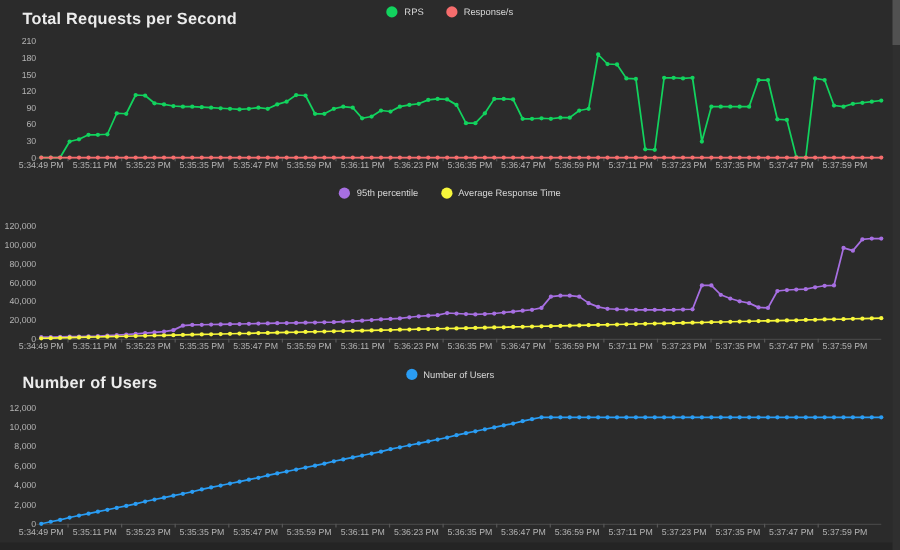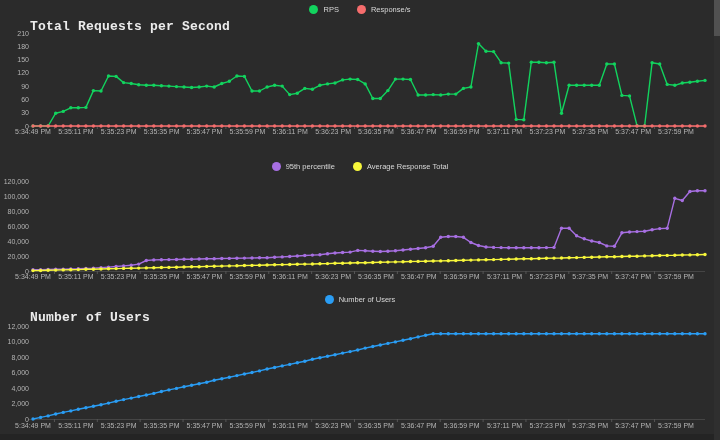--- a/index.html
+++ b/index.html
@@ -2,22 +2,22 @@
 <html><head>
 <meta charset="utf-8">
 <style>
   html,body{margin:0;padding:0}
   body{
     width:720px;height:440px;overflow:hidden;position:relative;
     background:#2b2b2b;font-family:"Liberation Sans",sans-serif;
   }
   .chart{position:relative;width:720px}
   .chart-title{
-    position:absolute;left:14px;margin:16px;
-    font-size:13px;font-weight:bold;color:#ececec;letter-spacing:.2px;white-space:nowrap;font-family:Liberation Mono, monospace;
+    position:absolute;left:14px;margin:4px;
+    font-size:13px;font-weight:bold;color:#ececec;letter-spacing:.2px;white-space:nowrap;
   }
   .legend{
     position:absolute;left:0;right:0;
     display:flex;justify-content:center;align-items:center;gap:18px;
   }
   .legend-item{display:flex;align-items:center;gap:5px;cursor:pointer}
   .legend-dot{width:9px;height:9px;border-radius:50%;flex:0 0 auto}
   .legend-label{font-size:7.5px;color:#d8d8d8;white-space:nowrap}
   svg.plot{position:absolute;left:0;top:0;display:block}
   svg .tick{font-size:7px;fill:#b4b4b4;font-family:"Liberation Sans",sans-serif}
@@ -260,28 +260,28 @@
       <circle cx="667.2" cy="126.0" r="1.7" fill="#f66d6d"></circle>
       <circle cx="674.8" cy="126.0" r="1.7" fill="#f66d6d"></circle>
       <circle cx="682.3" cy="126.0" r="1.7" fill="#f66d6d"></circle>
       <circle cx="689.9" cy="126.0" r="1.7" fill="#f66d6d"></circle>
       <circle cx="697.4" cy="126.0" r="1.7" fill="#f66d6d"></circle>
       <circle cx="705.0" cy="126.0" r="1.7" fill="#f66d6d"></circle>
     </svg>
 </section>
 
 <section class="chart" style="height:148px">
-  <div class="legend" style="top:22px">
+  <div class="legend" style="top:10px">
       <span class="legend-item">
         <span class="legend-dot" style="background: rgb(167, 111, 226);"></span>
         <span class="legend-label">95th percentile</span>
       </span>
       <span class="legend-item">
         <span class="legend-dot" style="background: rgb(247, 247, 59);"></span>
-        <span class="legend-label">Average Response Total</span>
+        <span class="legend-label">Average Response Time</span>
       </span>
     </div>
   <svg class="plot" width="720" height="148" viewBox="0 0 720 148">
       <line x1="29" y1="131.5" x2="705" y2="131.5" stroke="#454545" stroke-width="1"></line>
       <text x="29" y="133.5" text-anchor="end" class="tick">0</text>
       <text x="29" y="118.5" text-anchor="end" class="tick">20,000</text>
       <text x="29" y="103.5" text-anchor="end" class="tick">40,000</text>
       <text x="29" y="88.5" text-anchor="end" class="tick">60,000</text>
       <text x="29" y="73.5" text-anchor="end" class="tick">80,000</text>
       <text x="29" y="58.5" text-anchor="end" class="tick">100,000</text>

